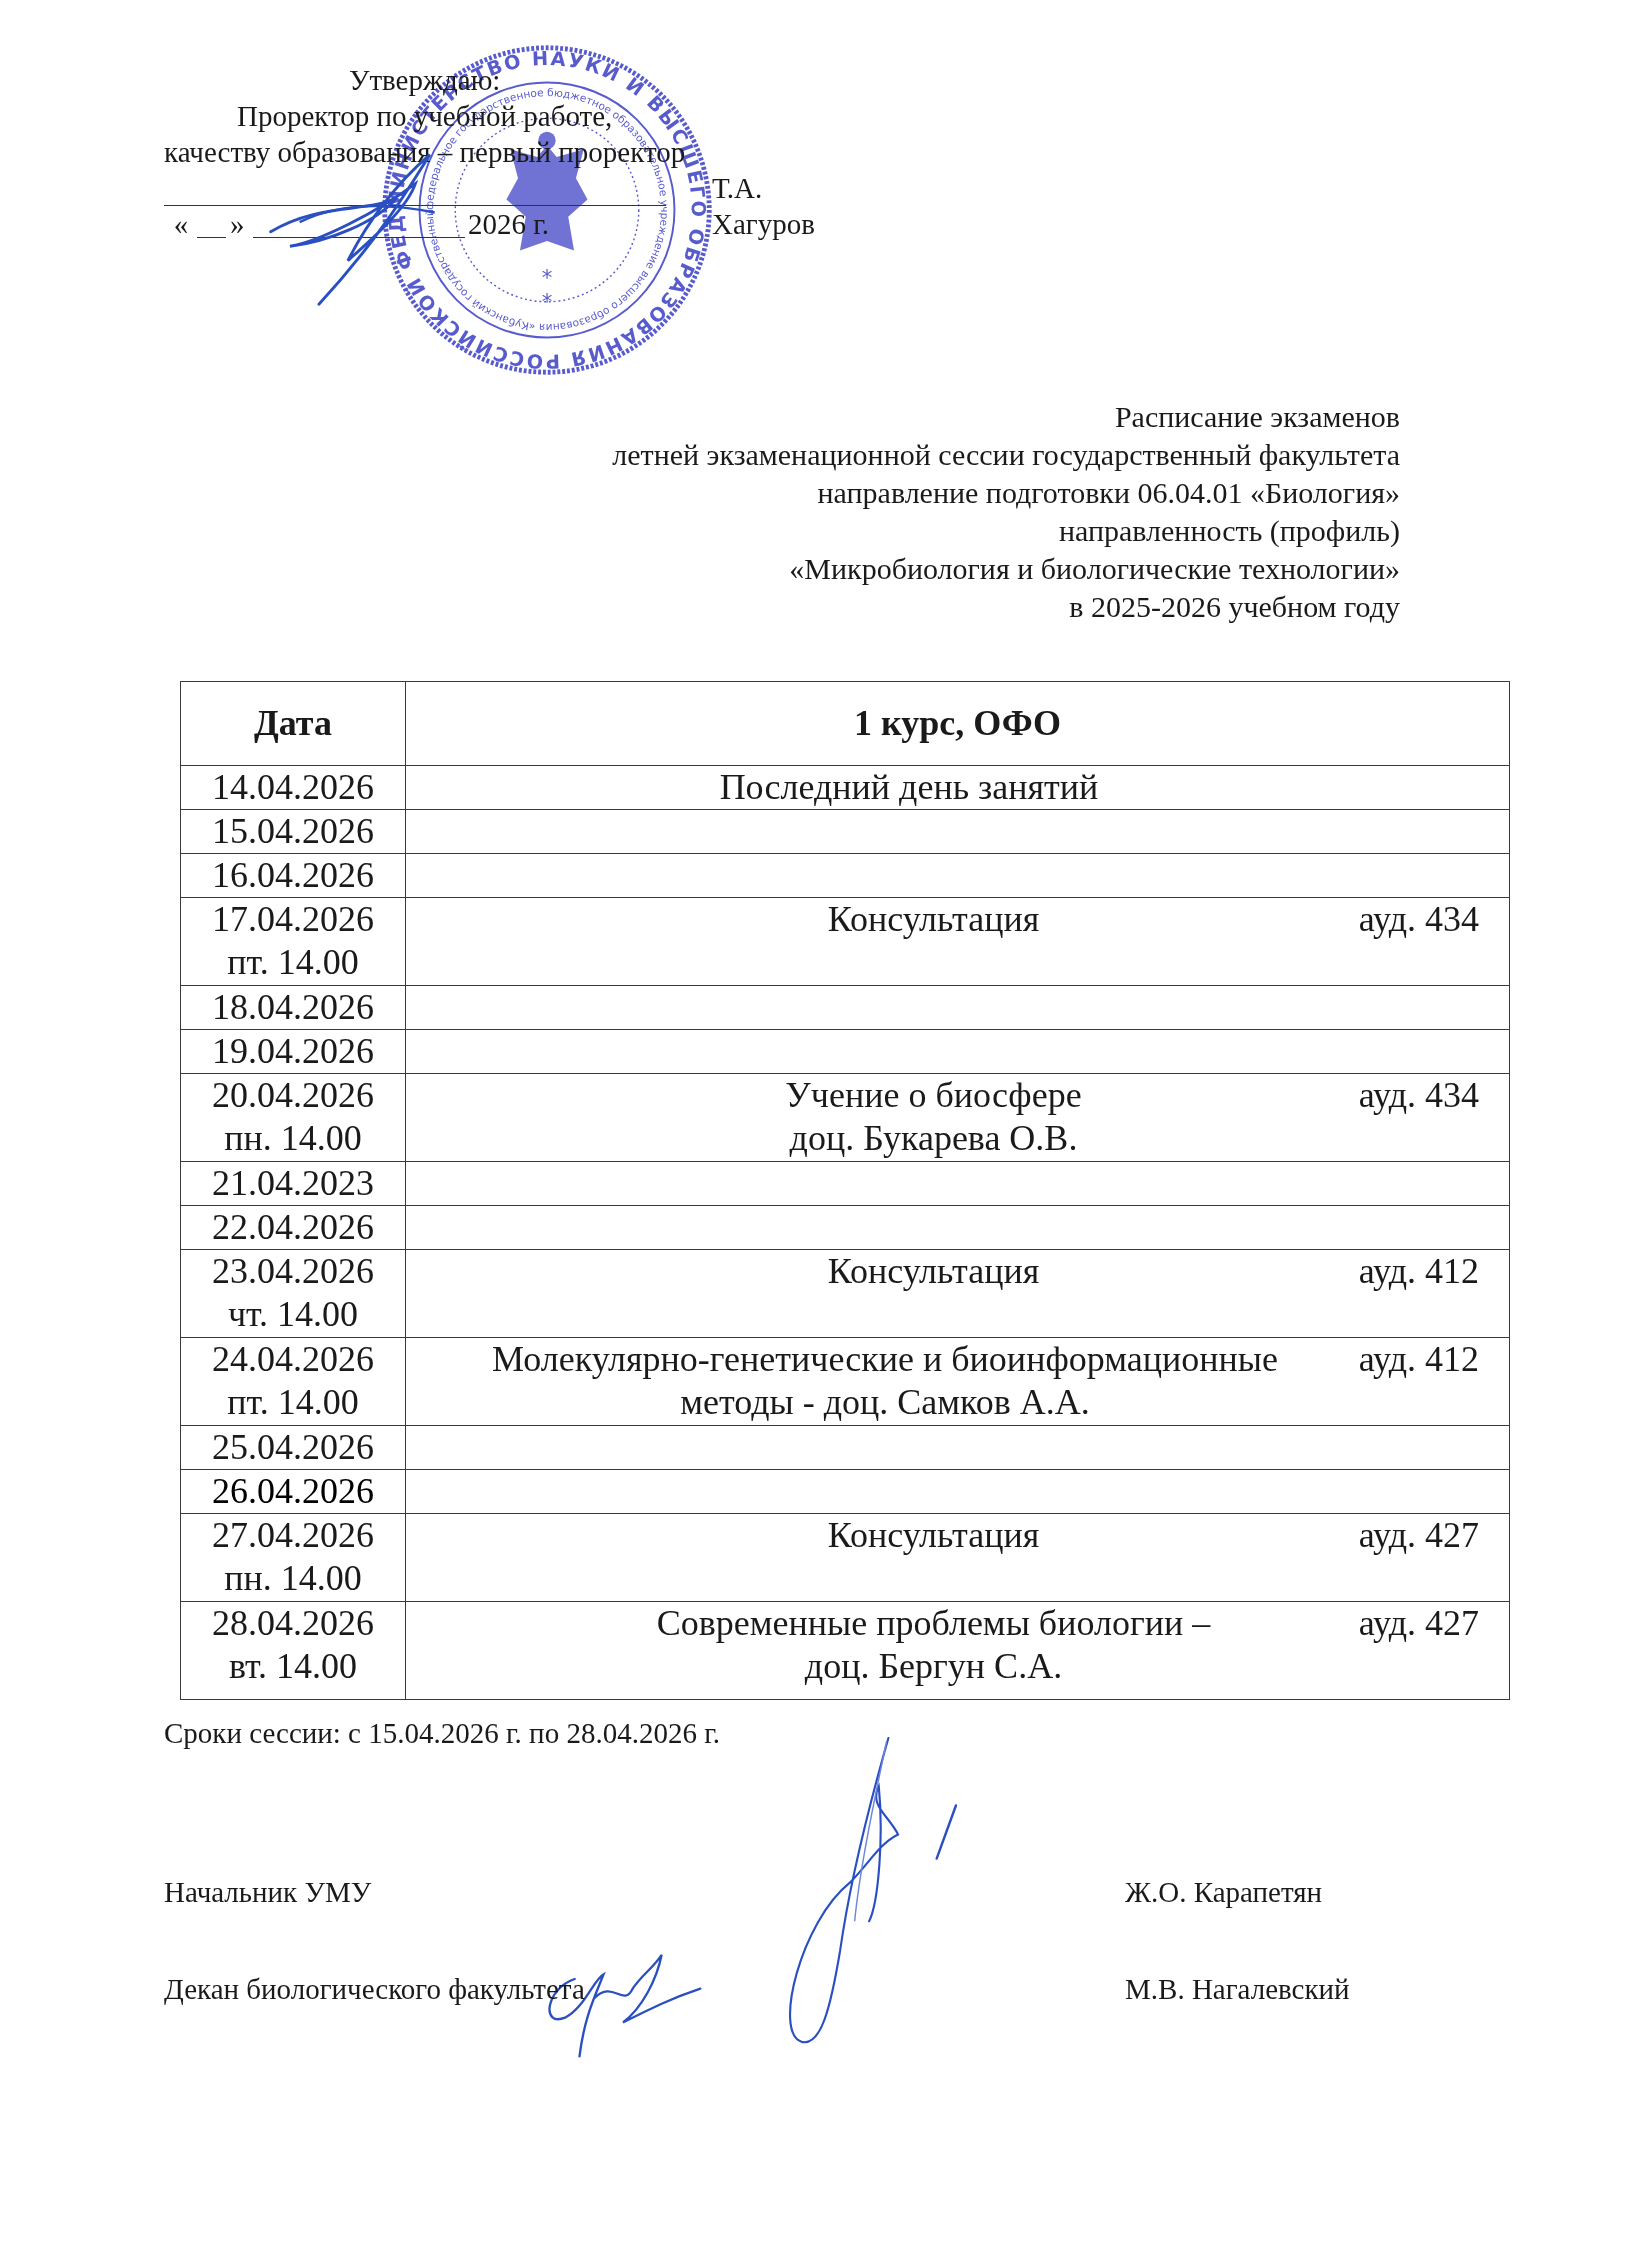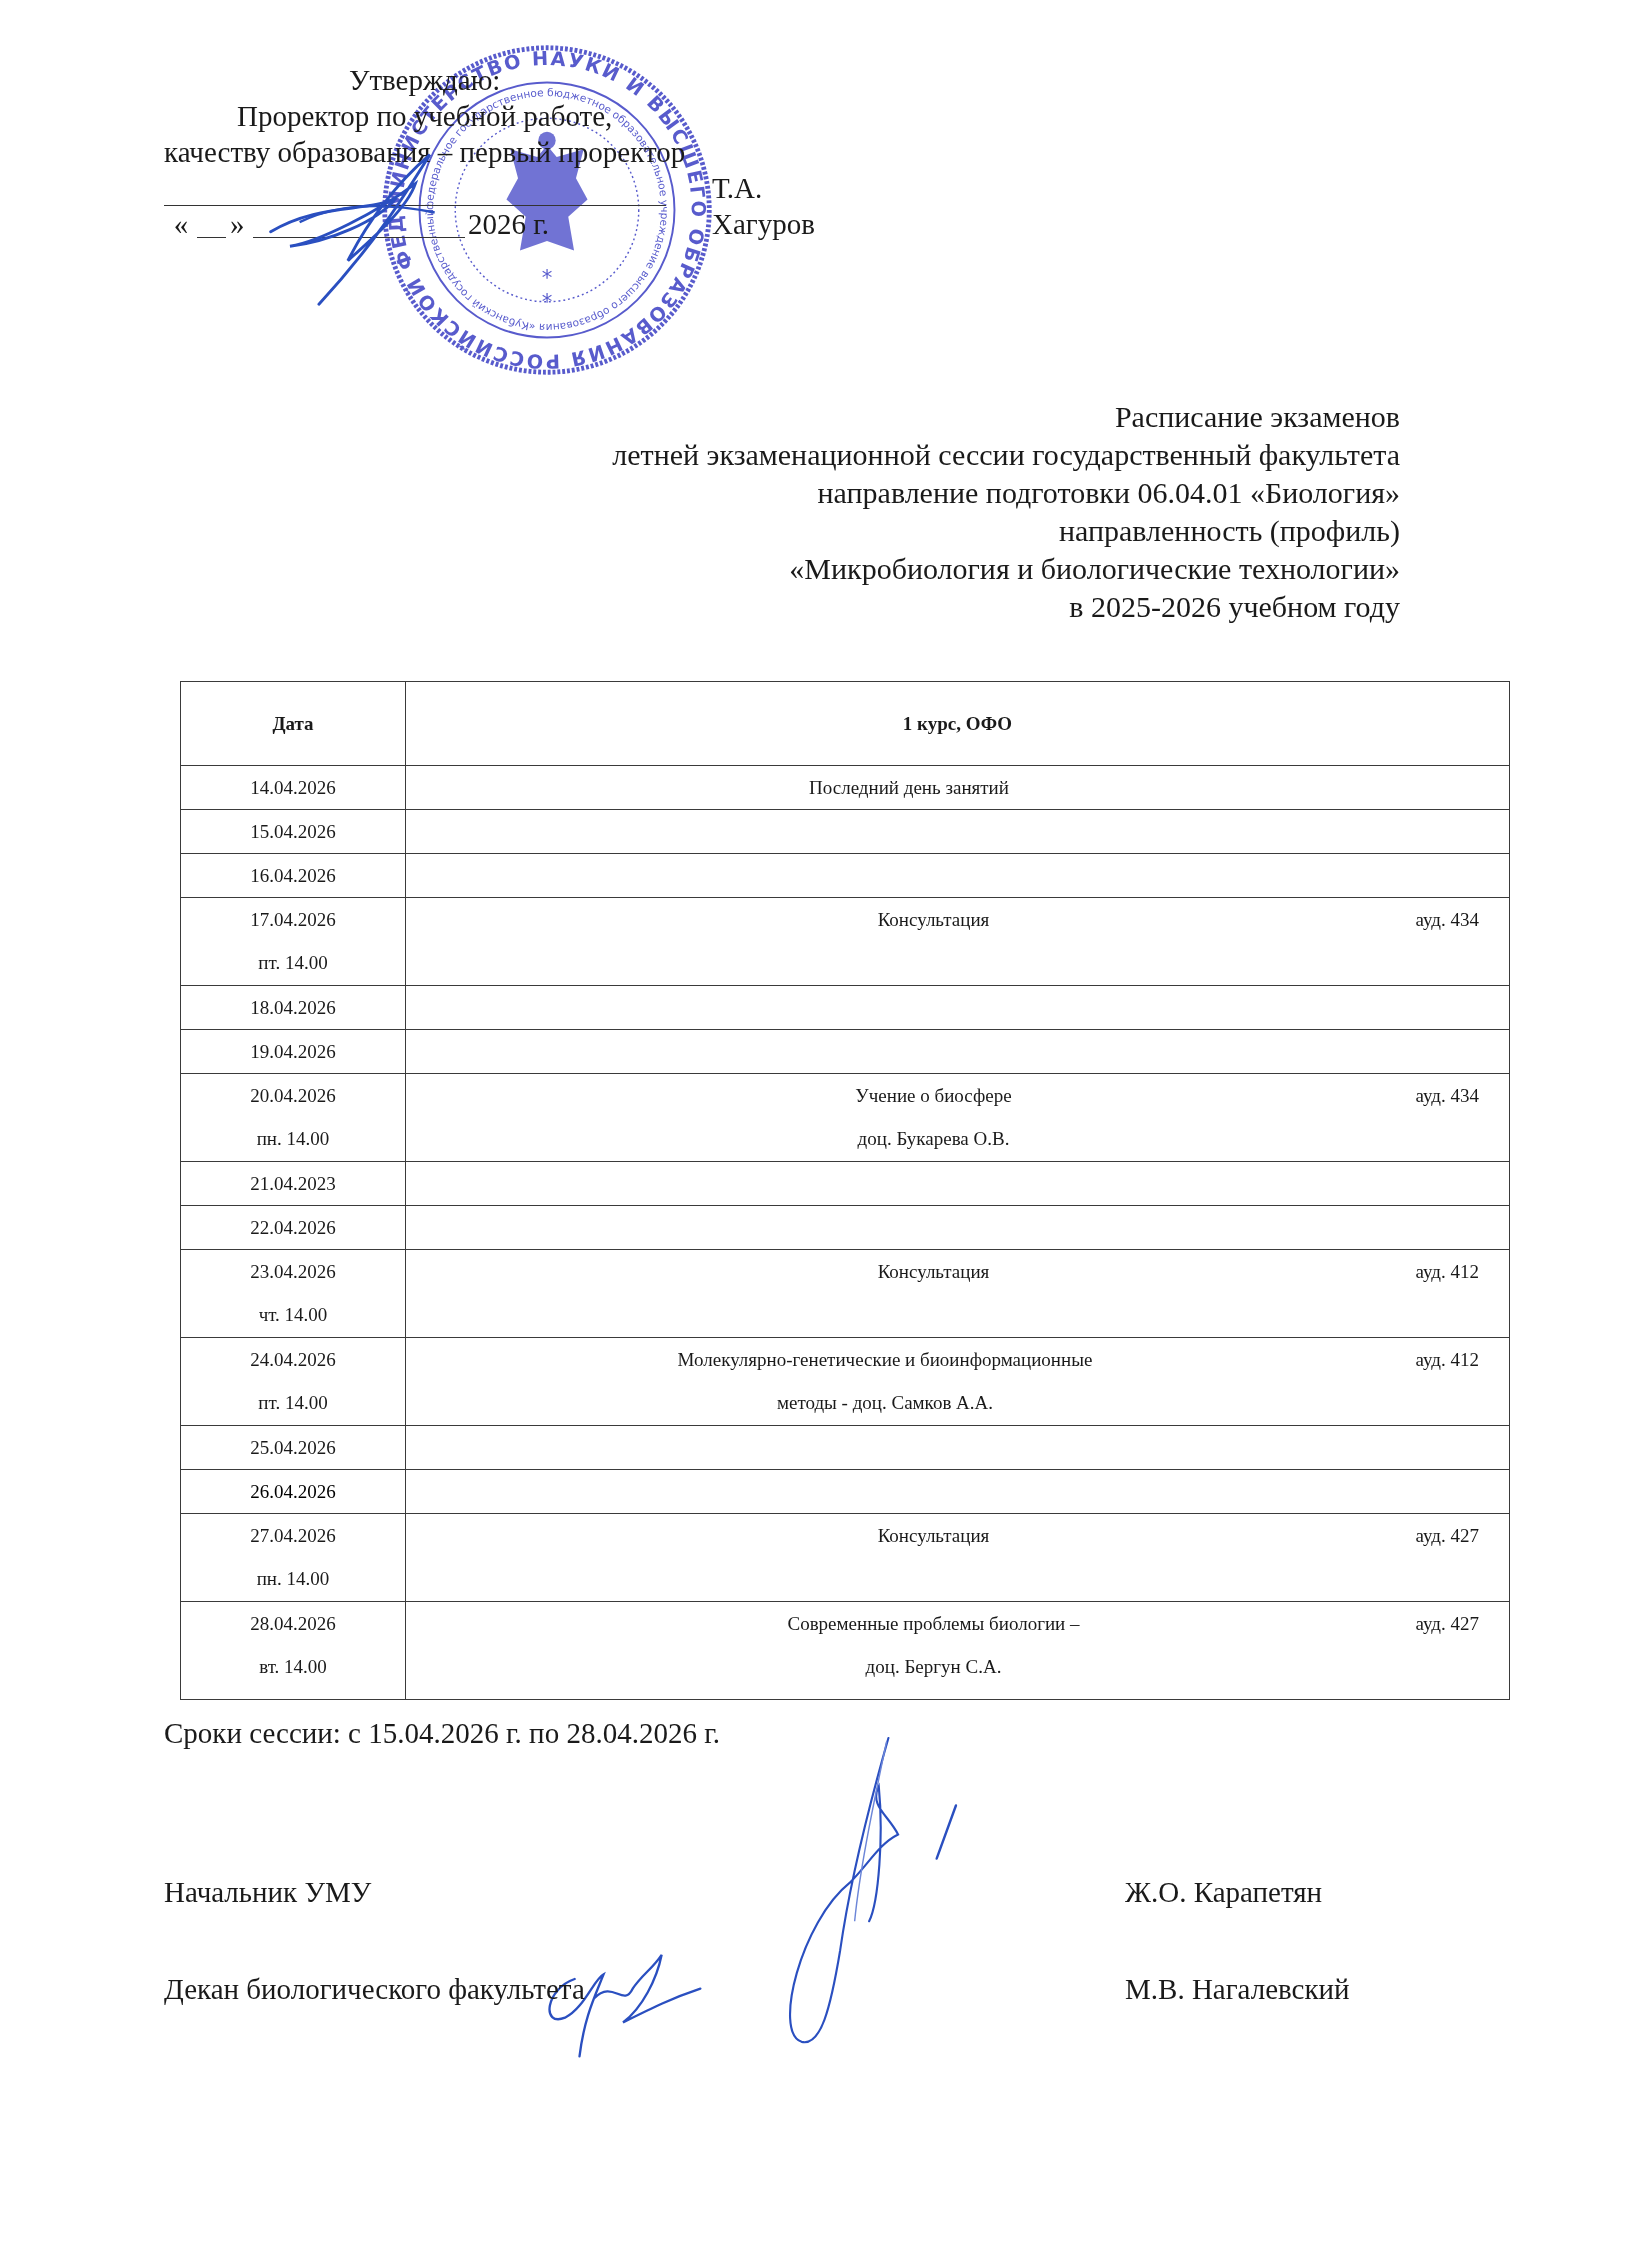--- a/index.html
+++ b/index.html
@@ -12,21 +12,21 @@
   .approval .row4 { position: relative; height: 36px; }
   .approval .row5 { position: relative; height: 36px; }
 
   .stamp { position: absolute; left: 378px; top: 39px; width: 338px; height: 343px; z-index: 2; opacity: 0.85; }
   .sig-approve { position: absolute; left: 261px; top: 145px; width: 193px; height: 164px; z-index: 4; }
 
   .title { position: absolute; left: 290px; top: 378px; width: 1110px; text-align: right;
            font-weight: normal; font-size: 30px; line-height: 38px; margin-top: 20px; }
 
   table.sched { position: absolute; left: 180px; top: 681px; width: 1330px; border-collapse: collapse;
-                font-size: 19px; line-height: 43px; border-radius: 6px; }
+                font-size: 36px; line-height: 43px; border-radius: 6px; }
   table.sched td, table.sched th { border: 1.9px solid #3a3a3a; padding: 0; vertical-align: top; }
   table.sched th { font-weight: bold; height: 83px; vertical-align: middle; }
   table.sched td.date { width: 224px; text-align: center; }
   table.sched td.content { position: relative; }
   .c-text { display: block; text-align: center; padding-right: 48px; }
   .c-aud { position: absolute; right: 30px; top: 0; }
   .single td { height: 42px; }
   .double td { height: 87px; }
   .date .dim { color: #000000; }
 

